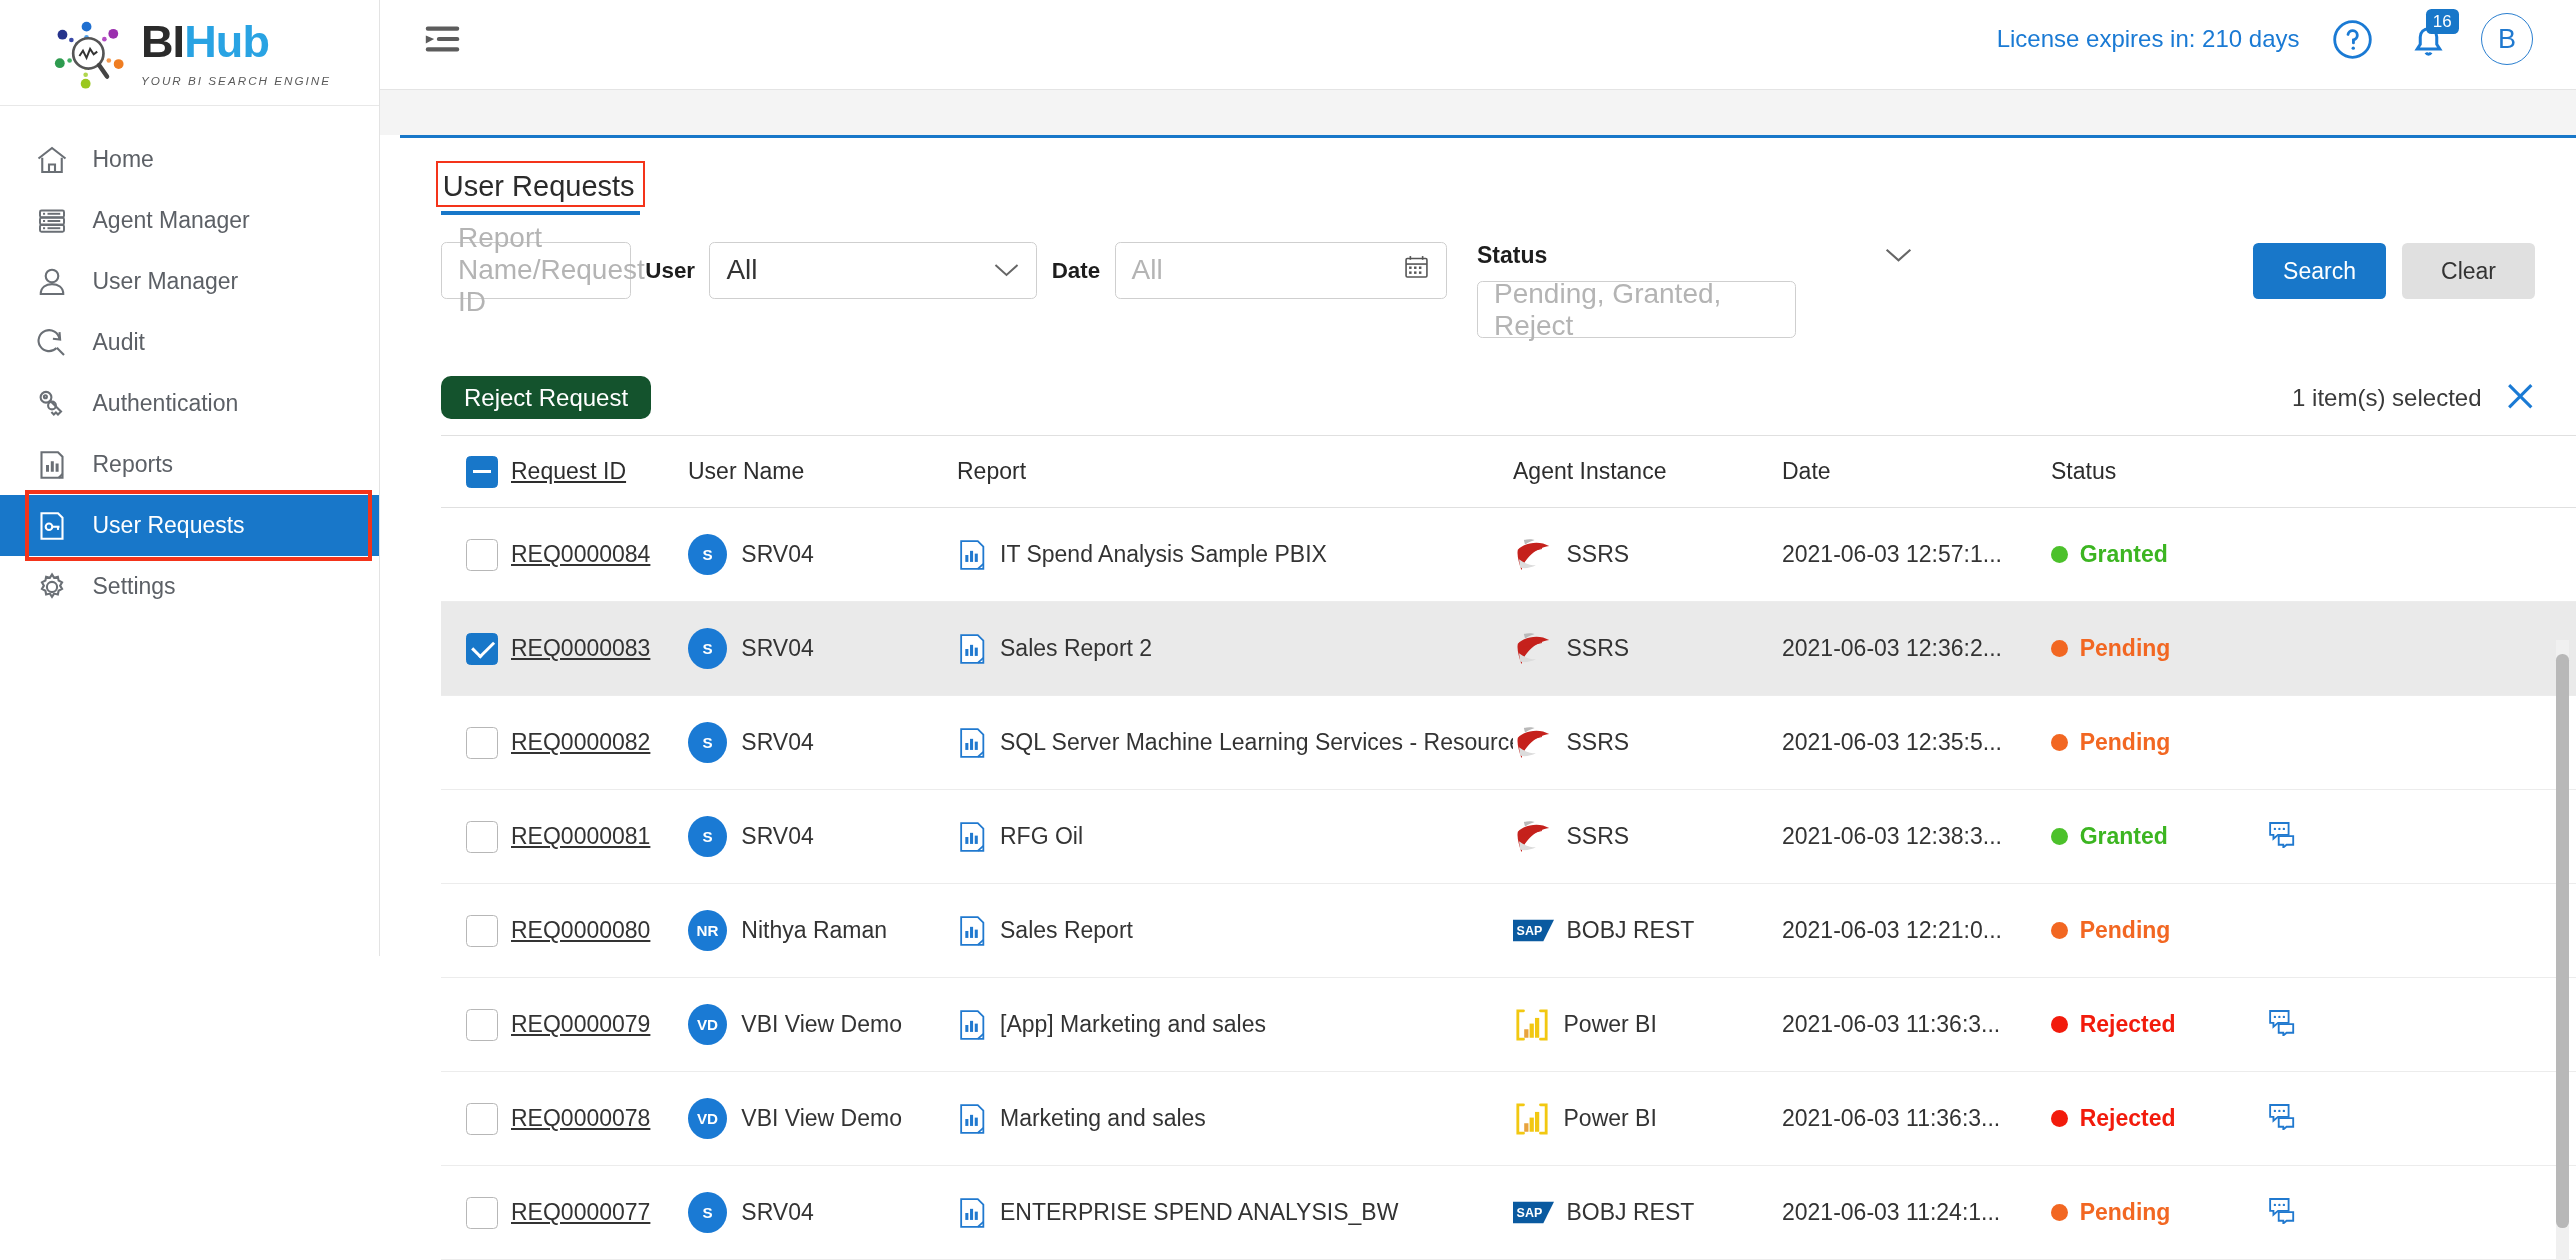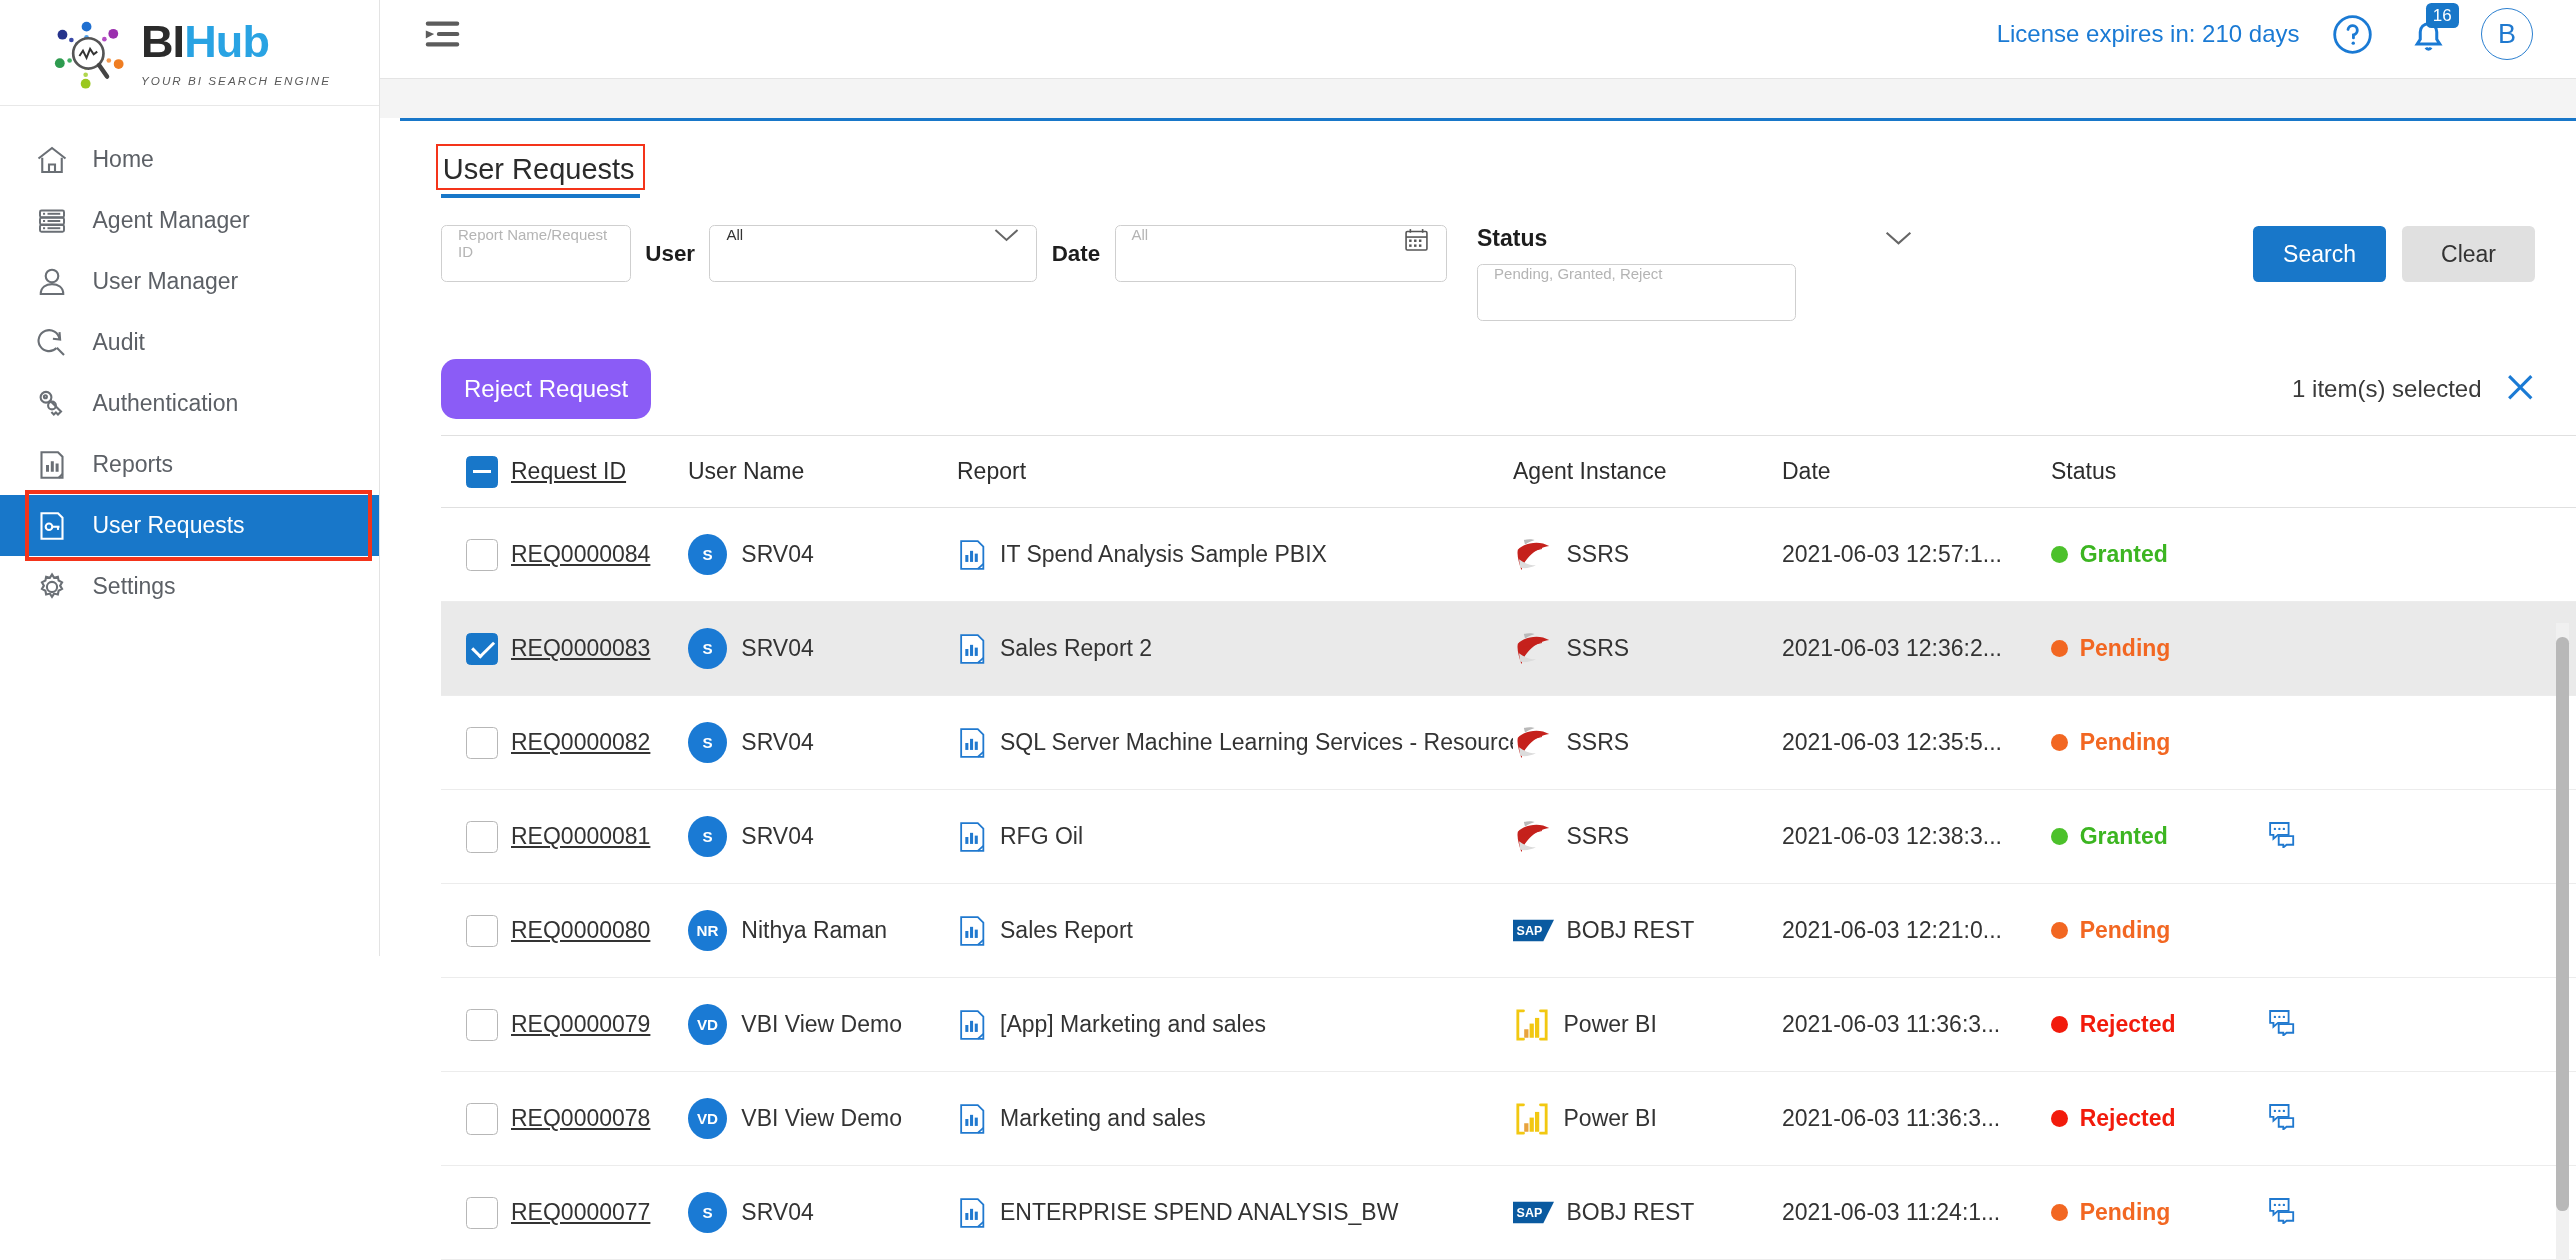--- a/index.html
+++ b/index.html
@@ -89,42 +89,42 @@
   }
   .title-hl {
     position: absolute; left: -5.4px; right: -5.4px; top: -5.4px; bottom: 7.2px;
     border: 2.7px solid #f4341a; pointer-events: none;
   }
 
   
   .filters { display: flex; align-items: flex-start; margin-top: 27px; }
   .fld {
     height: 57px; border: 0.9px solid #cfcfcf; border-radius: 5.4px;
-    display: flex; padding: 0 16px; background: #fff;
-    font-size: 15px; color: #333;
+    display: flex; align-items: center; padding: 0 16px; background: #fff;
+    font-size: 28px; color: #333;
   }
   .fld .ph { color: #b4b4b4; }
   #searchbox { width: 190px; }
   .fl-label { font-size: 22.4px; color: #1d1d1d; font-weight: bold; margin: 0 14.3px; line-height: 57px; }
   #userbox { width: 328px; justify-content: space-between; }
   #datebox { width: 332px; justify-content: space-between; }
   .status-group { margin-left: 30.5px; position: relative; }
   .status-label { font-size: 23px; font-weight: bold; color: #1d1d1d; }
   .status-chev { position: absolute; right: -16px; top: 7.2px; }
   #statusbox { width: 319px; margin-top: 12.5px; }
   .btns { margin-left: auto; display: flex; gap: 16px; padding-right: 41px; margin-top: 1.8px; }
   .btn { height: 56px; min-width: 133px; border-radius: 5.4px; font-size: 23px;
          display: flex; align-items: center; justify-content: center; cursor: pointer; border: none; }
   .btn-primary { background: #1877c9; color: #fff; }
   .btn-secondary { background: #e0e0e0; color: #333; }
 
   
   .toolbar { display: flex; align-items: center; margin-top: 38px; padding-right: 41px; }
-  .btn-reject { height: 60px; padding: 0 23px; background: #8b5cf6; color: #fff;
-                border-radius: 15px; font-size: 24px; display:flex; align-items:center; cursor:pointer; }
+  .btn-reject { height: 43px; padding: 0 23px; background: #14532d; color: #fff;
+                border-radius: 10px; font-size: 24px; display:flex; align-items:center; cursor:pointer; }
   .sel-info { margin-left: auto; display: flex; align-items: center; gap: 23px; }
   .sel-text { font-size: 24px; color: #3a3a3a; margin-left: 34px; }
   .sel-close { cursor: pointer; }
 
   
   .table { margin-top: 16px; border-top: 0.9px solid #e0e0e0; }
   .trow { display: flex; align-items: center; height: 94px; border-bottom: 0.9px solid #ececec; }
   .thead { height: 72px; border-bottom: 0.9px solid #e0e0e0; }
   .thead .cell { font-size: 23px; color: #2d2d2d; }
   .trow.sel { background: #eaeaea; }

